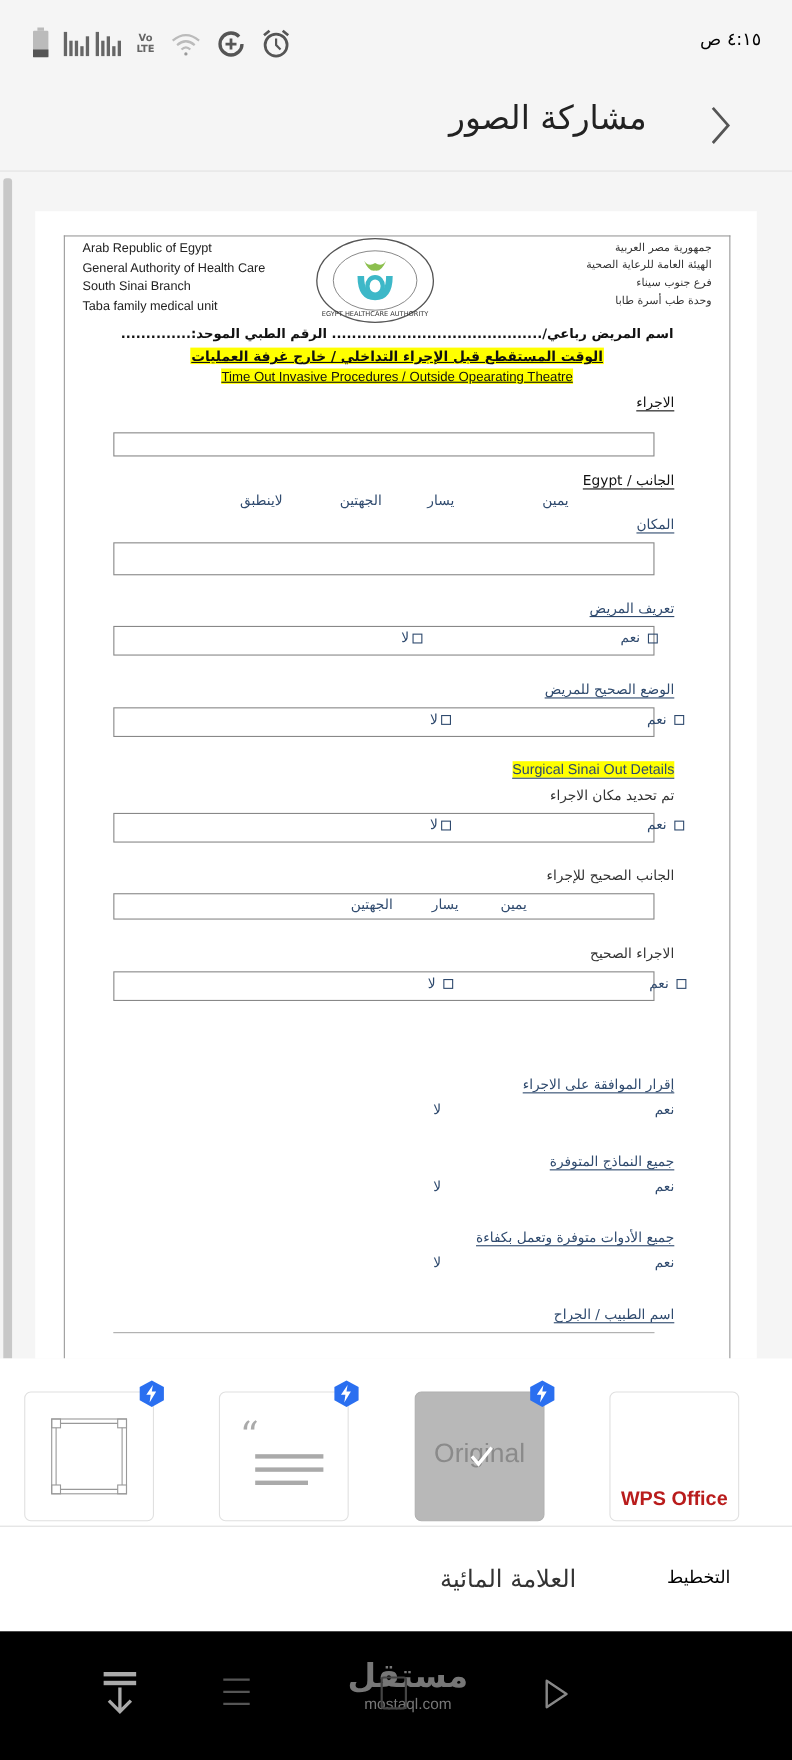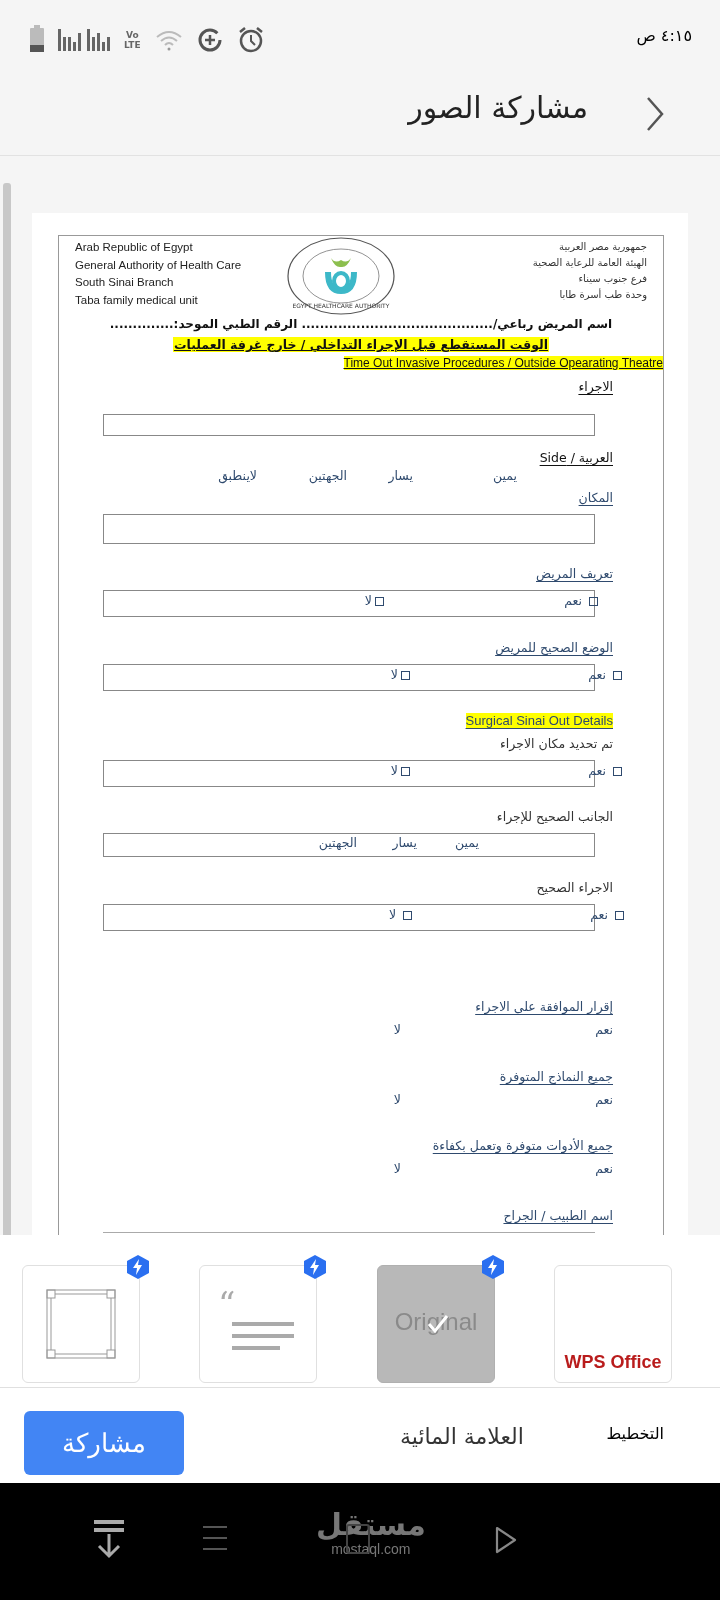--- a/index.html
+++ b/index.html
@@ -16,32 +16,32 @@
   .signal { display: flex; align-items: flex-end; gap: 2px; height: 22px; }
   .signal span { width: 3px; background: #666; display: block; }
   .volte { font-size: 9px; line-height: 10px; color: #666; font-weight: bold; text-align: center; }
 
   
   .app-header { position: absolute; top: 76px; left: 0; width: 720px; height: 80px; border-bottom: 1px solid #e2e2e2; }
   .header-title { position: absolute; right: 132px; top: 14px; font-size: 30px; color: #222; direction: rtl; }
   .back-chevron { position: absolute; right: 46px; top: 18px; width: 40px; height: 40px; }
 
   
-  .preview-area { position: absolute; top: 157px; left: 0; width: 720px; height: 1078px; background: #f5f5f5; overflow: hidden; margin-top: 21px; }
+  .preview-area { position: absolute; top: 157px; left: 0; width: 720px; height: 1078px; background: #f5f5f5; overflow: hidden; }
   .scrollbar { position: absolute; left: 3px; top: 5px; width: 8px; height: 1080px; background: #c8c8c8; border-radius: 3px; }
   .page { position: absolute; left: 32px; top: 35px; width: 656px; height: 1100px; background: #fff; }
   .doc-frame { position: absolute; left: 26px; top: 22px; width: 606px; height: 1100px; border: 1px solid #999; border-bottom: none; }
 
   .en-header { position: absolute; left: 16px; top: 3px; font-size: 11.5px; line-height: 17.5px; color: #222; font-family: "Liberation Sans", sans-serif; }
   .ar-header { position: absolute; right: 16px; top: 3px; font-size: 10px; line-height: 16px; color: #333; direction: rtl; text-align: right; }
   .logo { position: absolute; left: 226px; top: 0px; width: 112px; height: 80px; }
 
   .patient-line { position: absolute; left: 0; right: 0; top: 81px; text-align: center; font-size: 12px; direction: rtl; color: #111; font-weight: bold; }
   .title-ar { position: absolute; left: 0; right: 0; top: 98px; text-align: center; direction: rtl; }
-  .title-en { position: absolute; left: 0; right: 0; top: 116px; text-align: right; }
+  .title-en { position: absolute; left: 0; right: 0; top: 116px; text-align: center; }
   .hl { background: #ffff00; text-decoration: underline; font-size: 12.5px; color: #111; font-weight: bold; padding: 0 1px; }
   .hl-en { background: #ffff00; text-decoration: underline; font-size: 12px; color: #111; font-family: "Liberation Sans", sans-serif; }
 
   .label { position: absolute; right: 50px; direction: rtl; font-size: 12.5px; color: #111; text-decoration: underline; text-underline-offset: 3px; }
   .label.plain { text-decoration: none; color: #333; }
   .label.blue { color: #2f4a6e; text-align: center; }
   .label.hlabel { background: #ffff00; color: #2f4a6e; font-family: "Liberation Sans", sans-serif; font-size: 13px; }
 
   .field-box { position: absolute; left: 44px; width: 492px; border: 1px solid #888; }
   .opt { position: absolute; direction: rtl; font-size: 12.5px; color: #2f4a6e; white-space: nowrap; }
@@ -146,21 +146,21 @@
           <div>وحدة طب أسرة طابا</div>
         </div>
 
         <div class="patient-line">اسم المريض رباعي/.......................................... الرقم الطبي الموحد:..............</div>
         <div class="title-ar"><span class="hl">الوقت المستقطع قبل الإجراء التداخلي / خارج غرفة العمليات</span></div>
         <div class="title-en"><span class="hl-en">Time Out Invasive Procedures / Outside Opearating Theatre</span></div>
 
         <div class="label" style="top:143px">الاجراء</div>
         <div class="field-box" style="top:178px;height:22px"></div>
 
-        <div class="label" style="top:214px">العربية / Side</div>
+        <div class="label" style="top:214px">الجانب / Egypt</div>
         <div class="opt" style="top:232px;right:146px">يمين</div>
         <div class="opt" style="top:232px;right:250px">يسار</div>
         <div class="opt" style="top:232px;right:316px">الجهتين</div>
         <div class="opt" style="top:232px;right:406px">لاينطبق</div>
 
         <div class="label blue" style="top:254px">المكان</div>
         <div class="field-box" style="top:278px;height:30px"></div>
 
         <div class="label blue" style="top:330px">تعريف المريض</div>
         <div class="field-box" style="top:354px;height:27px"></div>
@@ -244,21 +244,20 @@
           <polygon points="13,1 24,7 24,19 13,25 2,19 2,7" fill="#2a6ff0"></polygon>
           <path d="M14 5 L8 14 H12 L11 21 L17 11 H13 Z" fill="#fff"></path>
         </svg>
     </div>
     <div class="thumb" style="left:554px">
       <div class="thumb-text" style="top:86px;font-size:18px;color:#b91c1c;font-weight:bold">WPS Office</div>
     </div>
   </div>
 
   <div class="bottom-toolbar">
-    <button class="share-button">مشاركة</button>
     <div class="tab-watermark">العلامة المائية</div>
     <div class="tab-layout">التخطيط</div>
   </div>
 
   <div class="nav-bar">
     <svg class="nav-icon" style="left:94px" width="30" height="42" viewBox="0 0 30 42">
       <rect x="0" y="2" width="30" height="4" fill="#aaa"></rect>
         <rect x="0" y="10" width="30" height="4" fill="#aaa"></rect>
       <path d="M15 16 V38 M5 28 L15 38 L25 28" stroke="#aaa" stroke-width="3" fill="none"></path>
     </svg>

